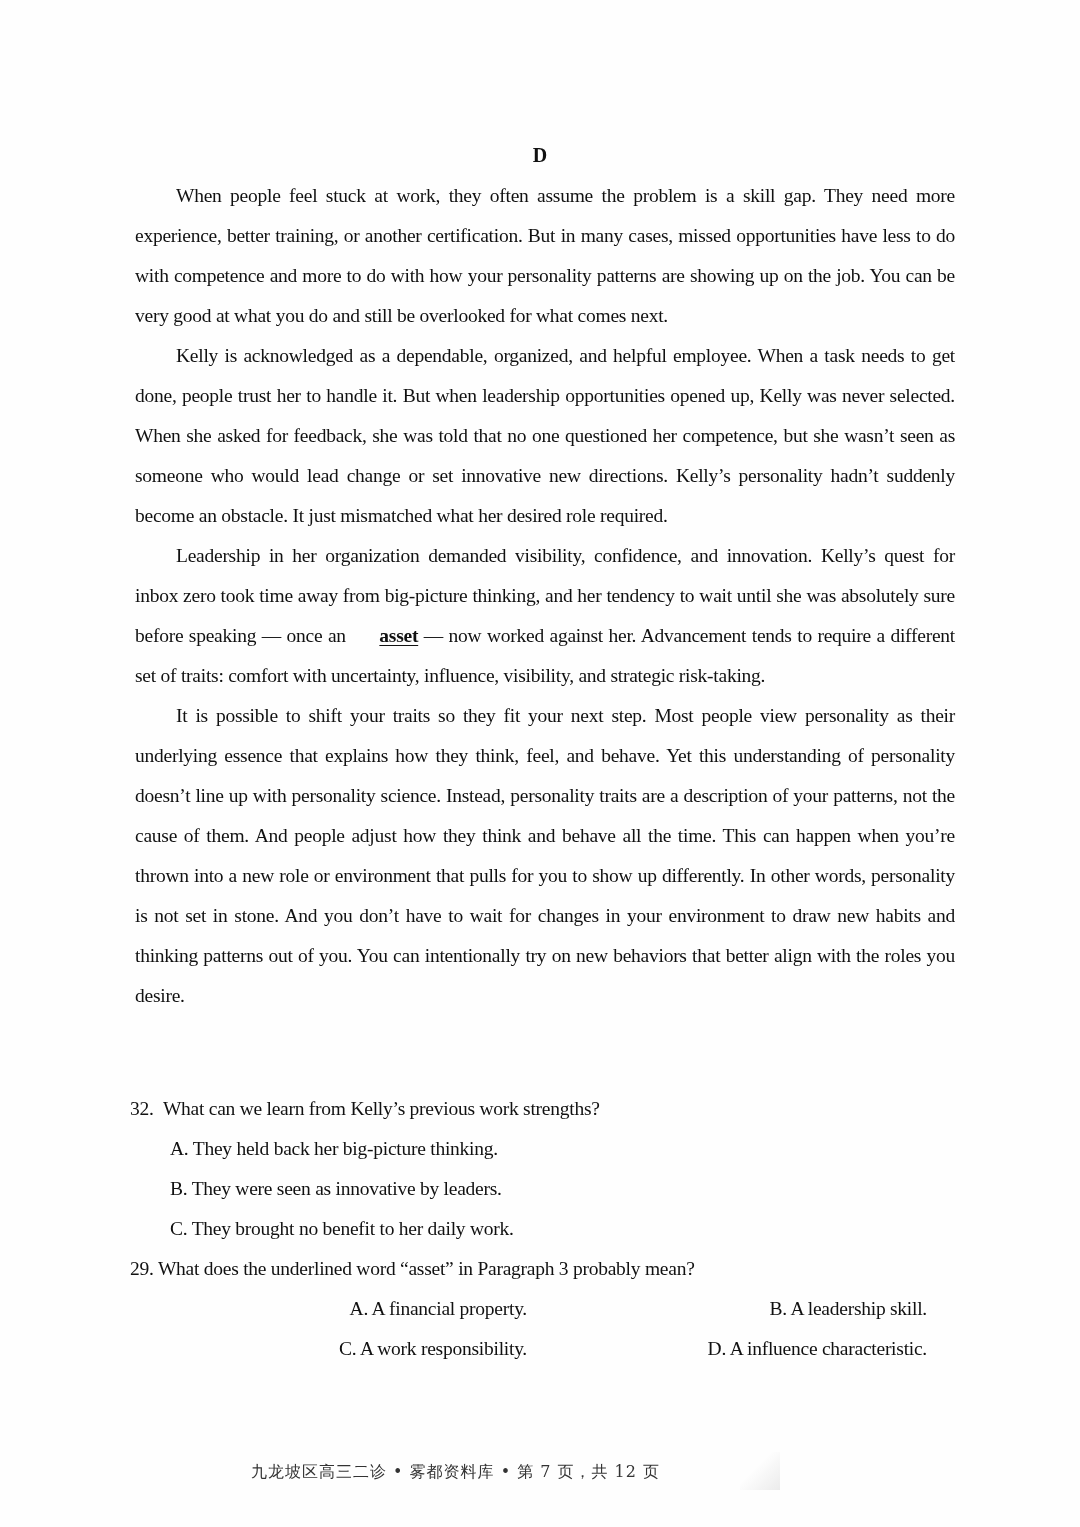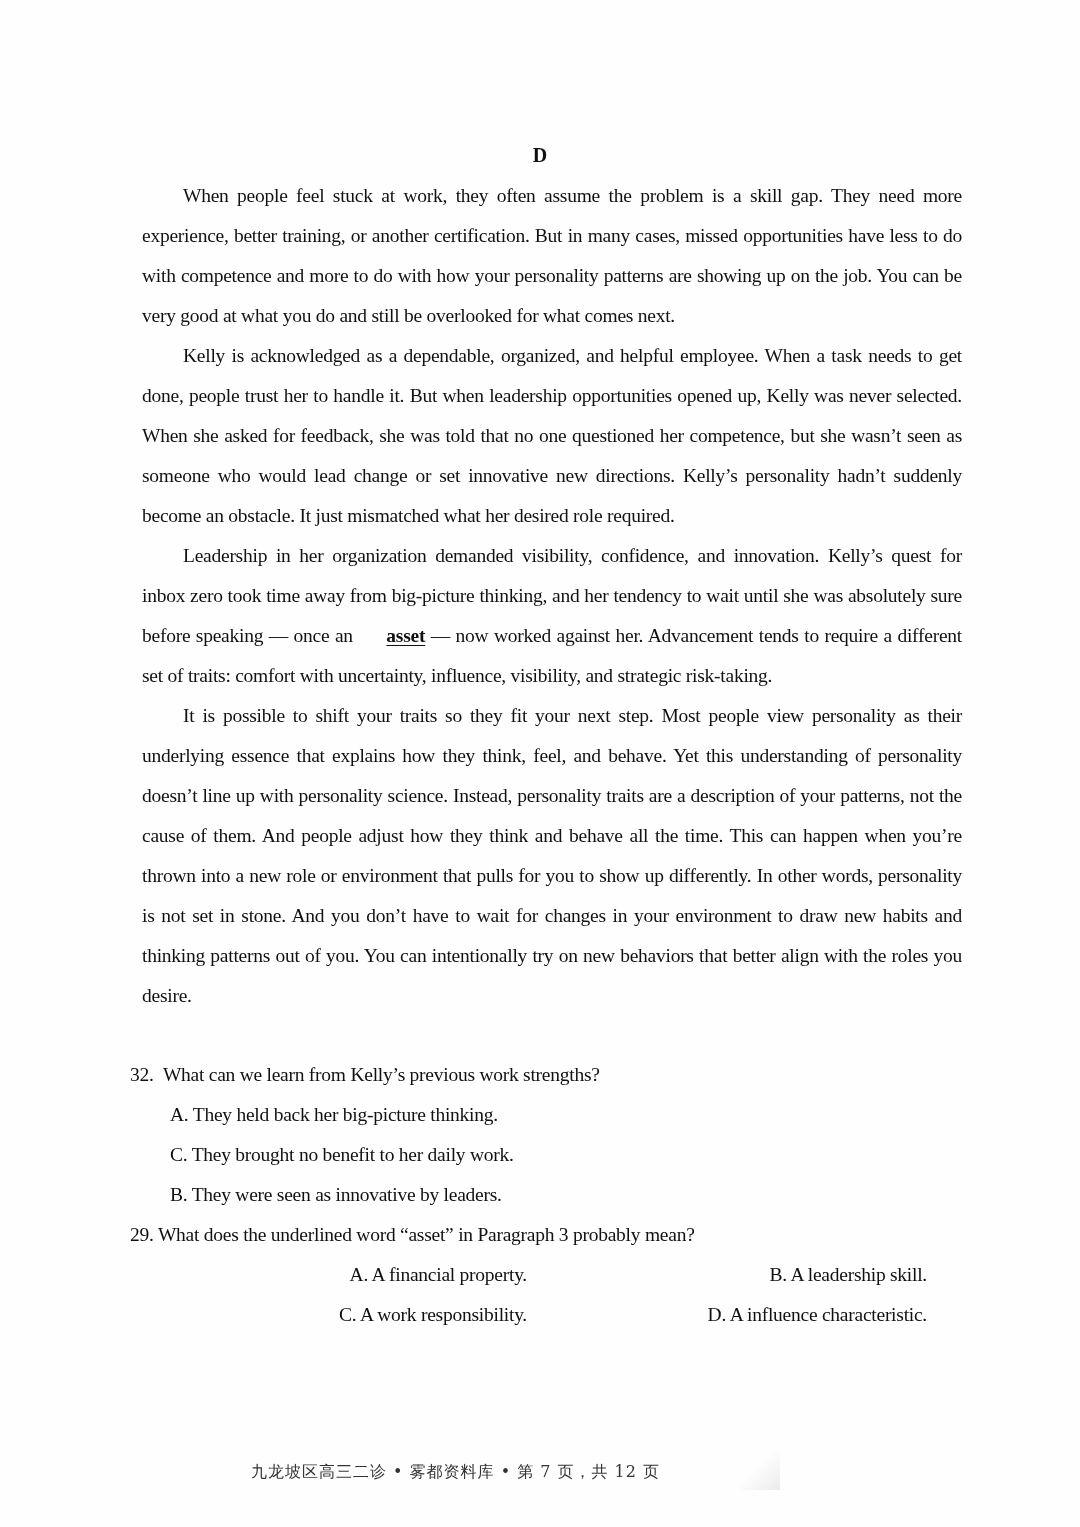--- a/index.html
+++ b/index.html
@@ -28,42 +28,42 @@
       top: 143px;
       left: 0;
       width: 1080px;
       text-align: center;
       font-weight: bold;
       font-size: 20px;
       line-height: 24px;
     }
     .passage {
       position: absolute;
-      left: 142px;
+      left: 135px;
       top: 176px;
       width: 820px;
     }
     .para {
       margin: 0;
       font-size: 19.5px;
       line-height: 40px;
       text-align: justify;
       text-indent: 41px;
       letter-spacing: -0.25px;
     }
     .underline-bold {
       font-weight: bold;
       text-decoration: underline;
       text-underline-offset: 3px;
       margin-left: 28px;
     }
     .questions {
       position: absolute;
       left: 130px;
-      top: 1055px;
+      top: 1089px;
       width: 820px;
     }
     .q-stem {
       font-size: 19.5px;
       line-height: 40px;
       letter-spacing: -0.25px;
       white-space: nowrap;
     }
     .q-num {
       display: inline-block;
@@ -119,22 +119,22 @@
   </div>
 
   <div class="questions">
 
     <div>
       <div class="q-stem">
         <span class="q-num">32.</span>&nbsp;&nbsp;<span>What can we learn from Kelly’s previous work strengths?</span>
       </div>
       <div class="options-col">
         <div class="option"><span>A.</span> <span>They held back her big-picture thinking.</span></div>
+        <div class="option"><span>B.</span> <span>They were seen as innovative by leaders.</span></div>
         <div class="option"><span>C.</span> <span>They brought no benefit to her daily work.</span></div>
-        <div class="option"><span>B.</span> <span>They were seen as innovative by leaders.</span></div>
       </div>
     </div>
 
     <div>
       <div class="q-stem">
         <span class="q-num">29.</span> <span>What does the underlined word “asset” in Paragraph 3 probably mean?</span>
       </div>
       <div class="options-grid">
         <div class="option"><span>A.</span> <span>A financial property.</span></div>
         <div class="option"><span>B.</span> <span>A leadership skill.</span></div>

